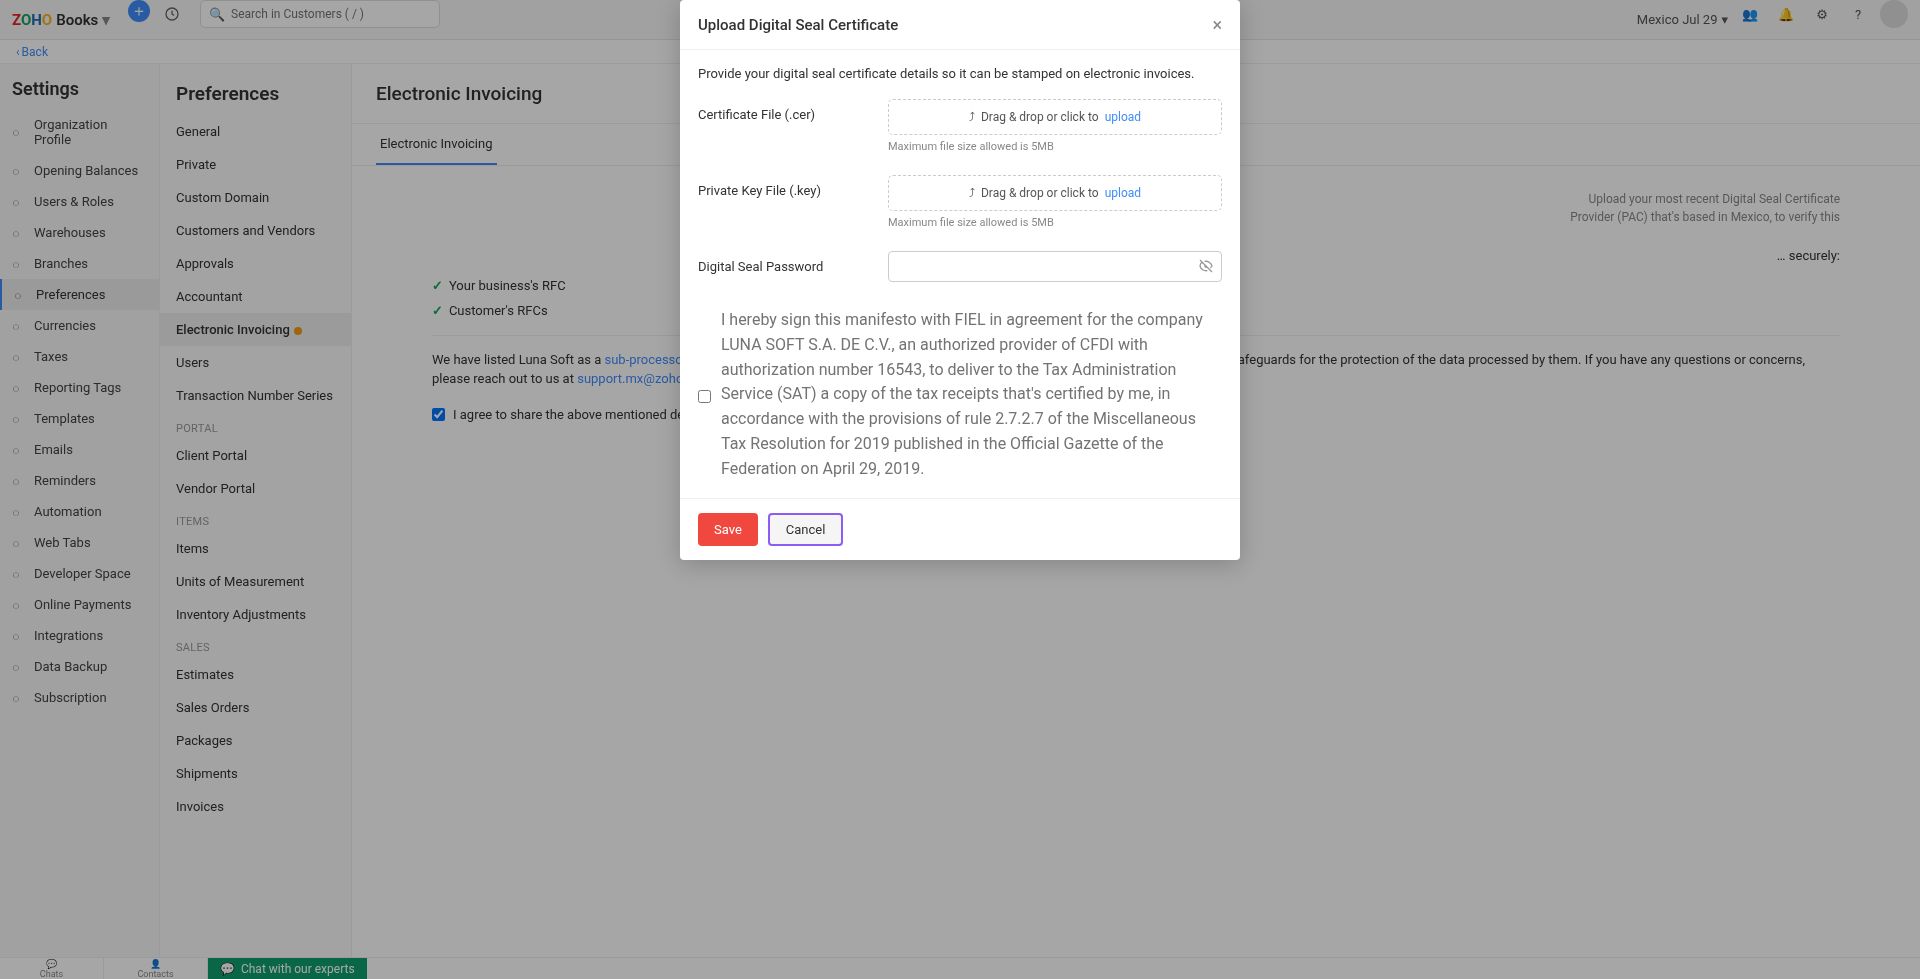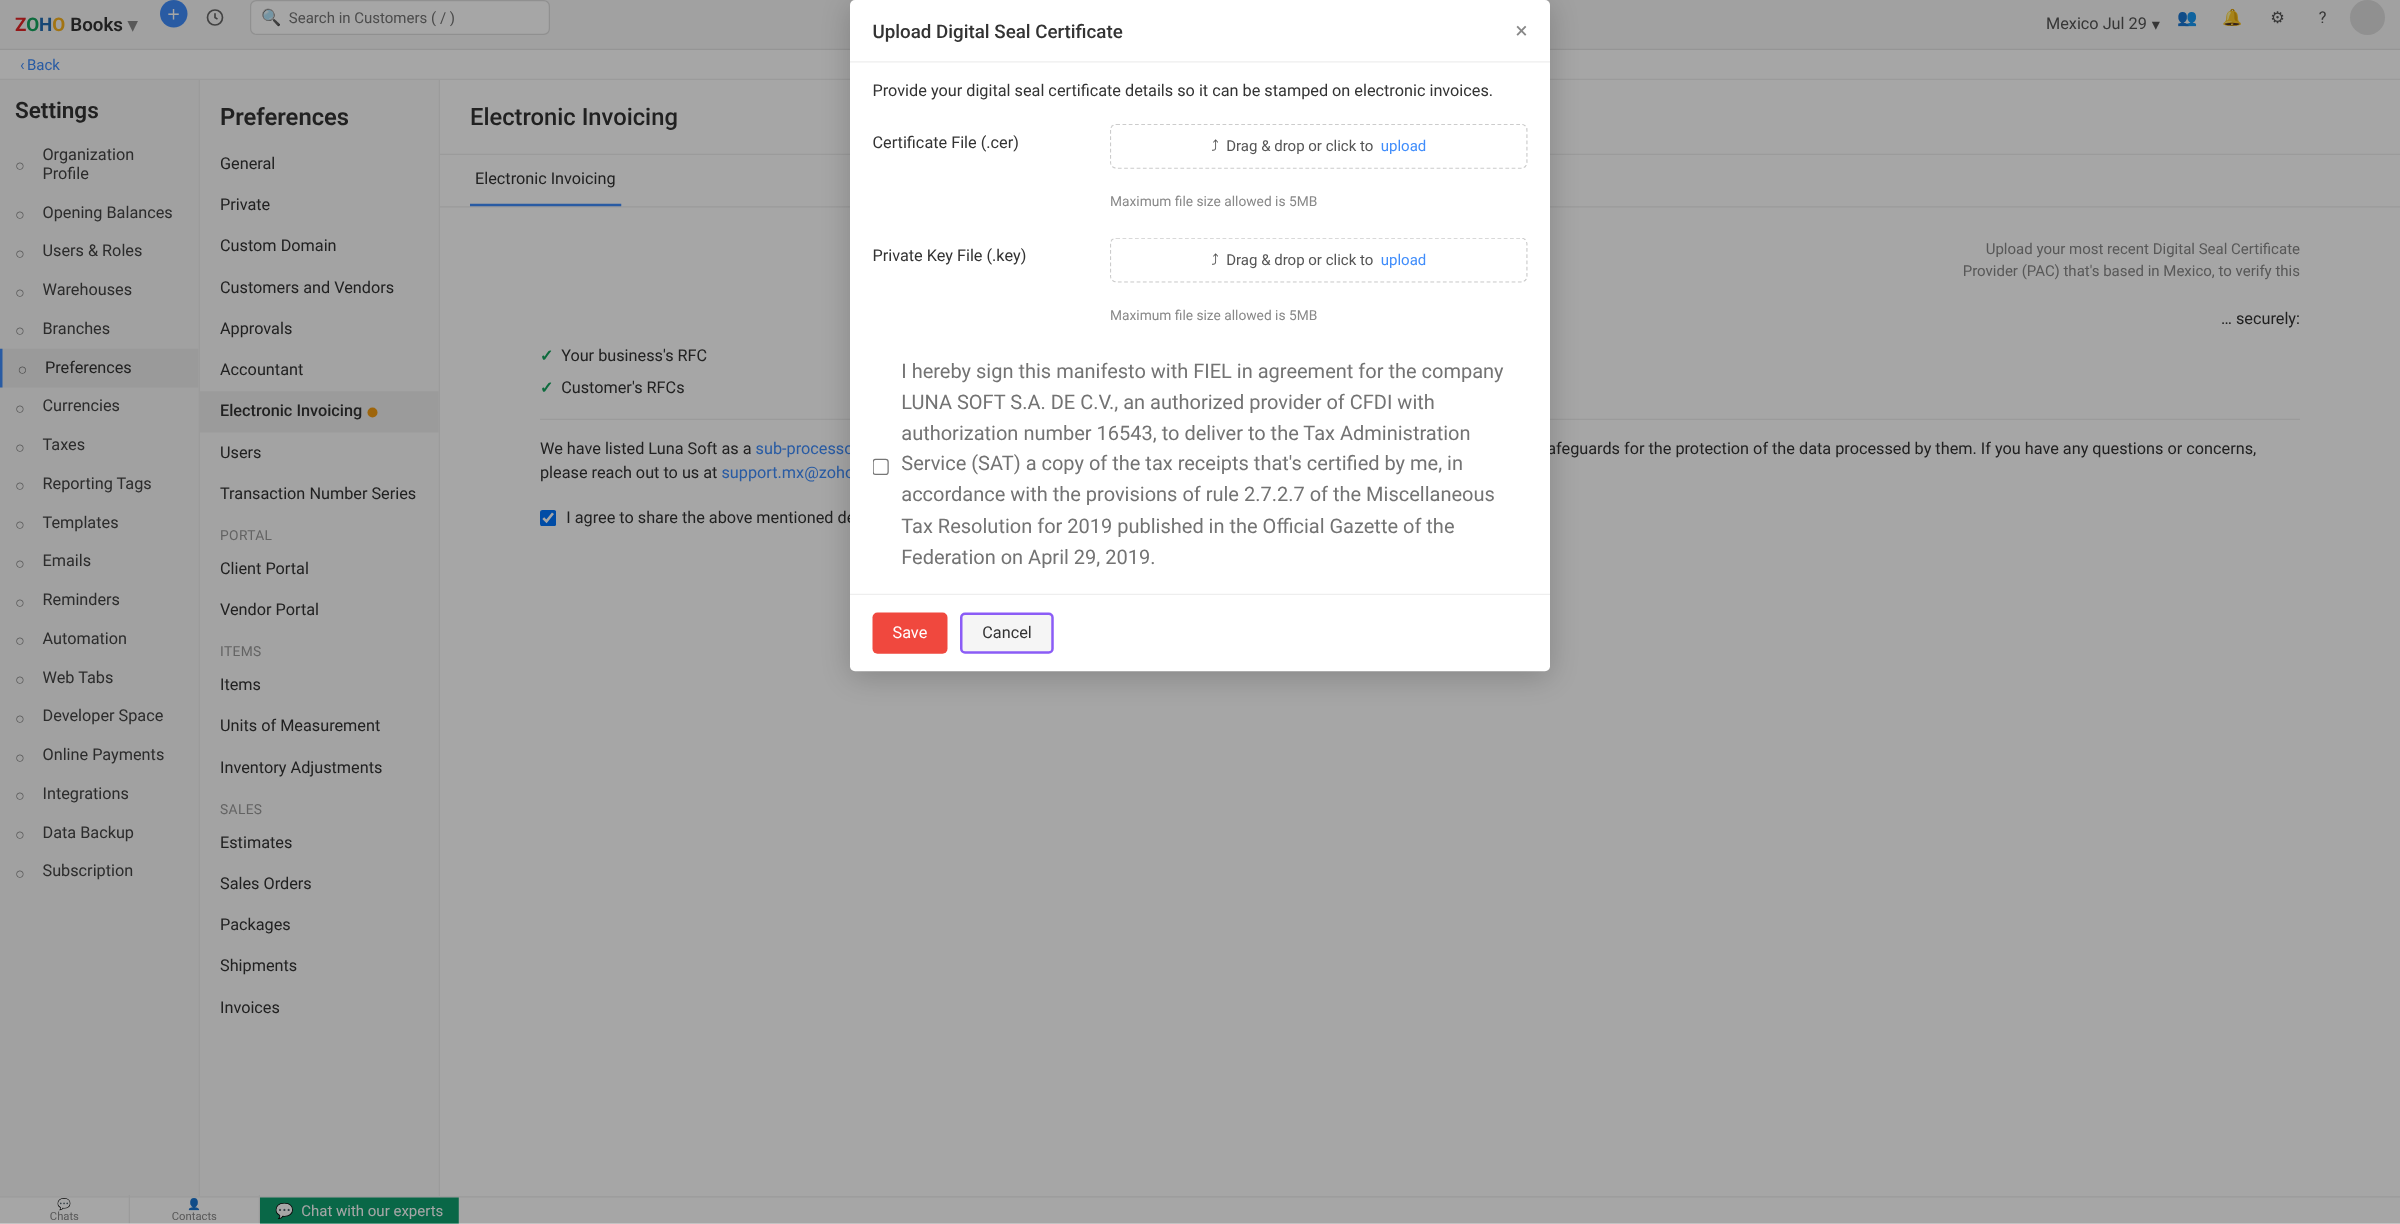--- a/index.html
+++ b/index.html
@@ -54,21 +54,21 @@
 .modal-head{padding:14px 18px;border-bottom:1px solid #eee;display:flex;align-items:center;justify-content:space-between}
 .modal-title{font-size:15px;font-weight:500}
 .close-x{color:#888;font-size:18px;cursor:pointer}
 .modal-body{padding:16px 18px}
 .modal-sub{font-size:13px;color:#333;margin-bottom:18px}
 .form-row{display:flex;align-items:flex-start;gap:20px;margin-bottom:22px}
 .form-label{width:170px;font-size:13px;color:#333;padding-top:8px}
 .form-field{flex:1}
 .dropzone{border:1px dashed #ccc;border-radius:5px;padding:10px;text-align:center;font-size:12px;color:#555;display:flex;align-items:center;justify-content:center;gap:6px}
 .dropzone .upl{color:#408dfb}
-.hint{font-size:11px;color:#888;margin-top:20px}
+.hint{font-size:11px;color:#888;margin-top:5px}
 .pwd-wrap{position:relative}
 .pwd-wrap input{width:100%;border:1px solid #ccc;border-radius:4px;padding:7px 30px 7px 8px}
 .eye{position:absolute;right:8px;top:7px;color:#999}
 .manifesto{display:flex;gap:10px;padding:4px 0 0}
 .manifesto input{margin-top:3px}
 .manifesto-text{font-size:16px;color:#737373;line-height:1.55}
 .modal-foot{padding:14px 18px;border-top:1px solid #eee;display:flex;gap:10px}
 .btn-save{background:#f0483e;color:#fff;border:none;padding:7px 16px;border-radius:4px;font-size:13px;cursor:pointer}
 .btn-cancel{background:#f5f5f5;border:2px solid #8b5cf6;color:#333;padding:7px 16px;border-radius:4px;font-size:13px;cursor:pointer}
 svg{display:block}
@@ -314,20 +314,31 @@
           <div class="form-field">
             <div class="dropzone">
               <span>⤴</span>
               <span>Drag &amp; drop or click to </span>
               <span class="upl">upload</span>
             </div>
             <div class="hint">Maximum file size allowed is 5MB</div>
           </div>
         </div>
 
+        <div class="form-row">
+          <div class="form-label">Digital Seal Password</div>
+          <div class="form-field pwd-wrap">
+            <input type="password" style="">
+            <span class="eye">
+              <svg width="16" height="16" viewBox="0 0 24 24" fill="none" stroke="#999" stroke-width="2">
+                  <path d="M3 3l18 18M10.6 10.6a2 2 0 002.8 2.8M9.9 5.1A9.5 9.5 0 0121 12c-.6 1-1.4 2-2.4 2.9M6.1 6.1A9.6 9.6 0 003 12a9.5 9.5 0 0011 6.9"></path>
+                </svg>
+            </span>
+          </div>
+        </div>
 
         <div class="manifesto">
           <input type="checkbox" style="">
           <div class="manifesto-text">I hereby sign this manifesto with FIEL in agreement for the company LUNA SOFT S.A. DE C.V., an authorized provider of CFDI with authorization number 16543, to deliver to the Tax Administration Service (SAT) a copy of the tax receipts that's certified by me, in accordance with the provisions of rule 2.7.2.7 of the Miscellaneous Tax Resolution for 2019 published in the Official Gazette of the Federation on April 29, 2019.</div>
         </div>
       </div>
       <div class="modal-foot">
         <button class="btn-save">Save</button>
         <button class="btn-cancel">Cancel</button>
       </div>

